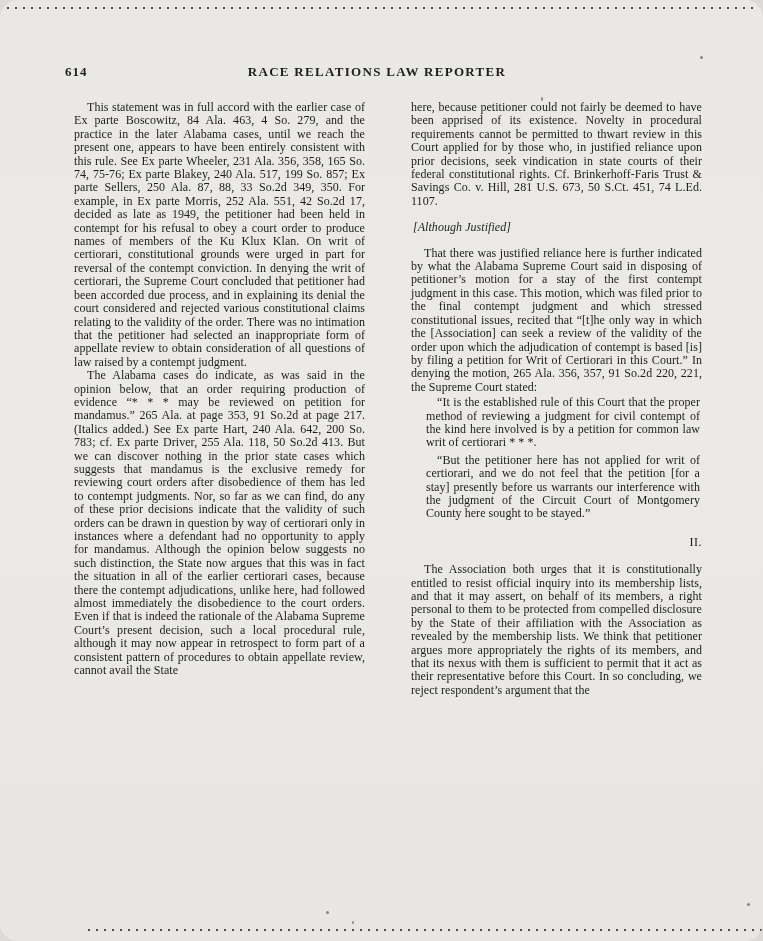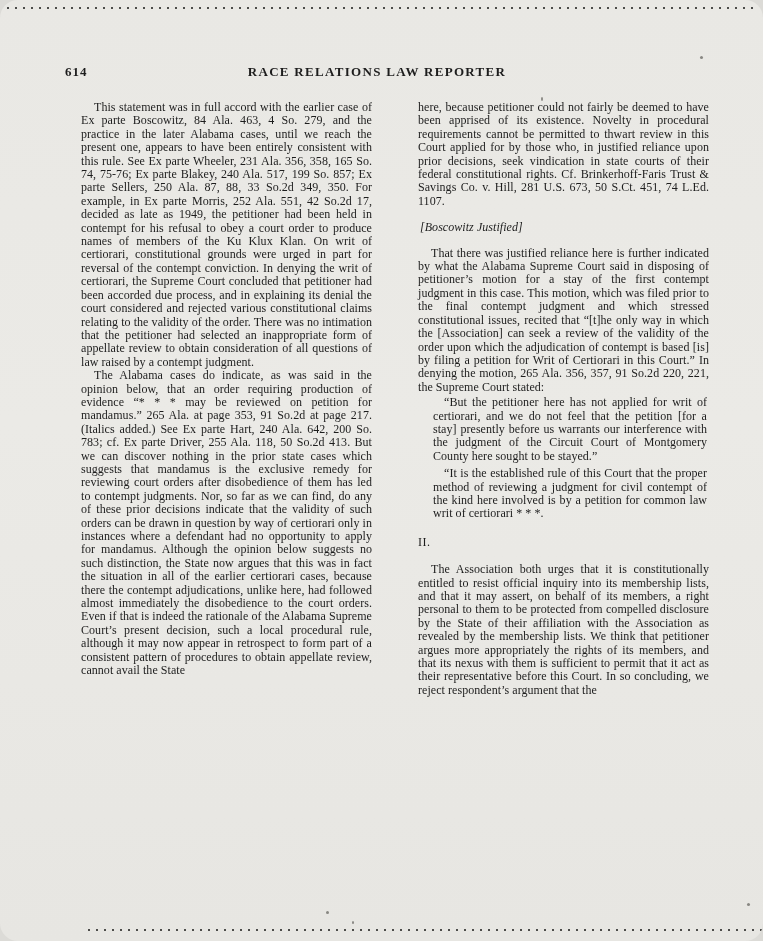--- a/index.html
+++ b/index.html
@@ -44,21 +44,21 @@
     display: block;
     text-align: center;
     font-size: 13px;
     font-weight: bold;
     letter-spacing: 1.3px;
   }
 
   .columns {
     position: absolute;
     top: 101px;
-    left: 81px;
+    left: 74px;
     width: 628px;
     display: flex;
     gap: 46px;
   }
   .column {
     width: 299px;
     font-size: 12px;
     line-height: 13.4px;
     text-align: justify;
     letter-spacing: 0.05px;
@@ -70,21 +70,21 @@
     text-align: left;
     margin: 13px 0 12px 2px;
     font-size: 12px;
   }
   .block-quote {
     margin: 2px 2px 4px 15px;
     text-indent: 11px;
     text-align: justify;
   }
   .roman-numeral {
-    text-align: left;
+    text-align: right;
     margin: 15px 0 14px 0;
     letter-spacing: 0.5px;
   }
   .speck {
     position: absolute;
     background: #55534f;
     border-radius: 50%;
     opacity: 0.65;
   }
   .speck.s1 { left: 700px; top: 56px;  width: 3px; height: 3px; }
@@ -107,24 +107,24 @@
 
   <main class="columns">
 
     <section class="column">
       <p class="para indent">This statement was in full accord with the earlier case of Ex parte Boscowitz, 84 Ala. 463, 4 So. 279, and the practice in the later Alabama cases, until we reach the present one, appears to have been entirely consistent with this rule. See Ex parte Wheeler, 231 Ala. 356, 358, 165 So. 74, 75-76; Ex parte Blakey, 240 Ala. 517, 199 So. 857; Ex parte Sellers, 250 Ala. 87, 88, 33 So.2d 349, 350. For example, in Ex parte Morris, 252 Ala. 551, 42 So.2d 17, decided as late as 1949, the petitioner had been held in contempt for his refusal to obey a court order to produce names of members of the Ku Klux Klan. On writ of certiorari, constitutional grounds were urged in part for reversal of the contempt conviction. In denying the writ of certiorari, the Supreme Court concluded that petitioner had been accorded due process, and in explaining its denial the court considered and rejected various constitutional claims relating to the validity of the order. There was no intimation that the petitioner had selected an inappropriate form of appellate review to obtain consideration of all questions of law raised by a contempt judgment.</p>
       <p class="para indent">The Alabama cases do indicate, as was said in the opinion below, that an order requiring production of evidence “* * * may be reviewed on petition for mandamus.” 265 Ala. at page 353, 91 So.2d at page 217. (Italics added.) See Ex parte Hart, 240 Ala. 642, 200 So. 783; cf. Ex parte Driver, 255 Ala. 118, 50 So.2d 413. But we can discover nothing in the prior state cases which suggests that mandamus is the exclusive remedy for reviewing court orders after disobedience of them has led to contempt judgments. Nor, so far as we can find, do any of these prior decisions indicate that the validity of such orders can be drawn in question by way of certiorari only in instances where a defendant had no opportunity to apply for mandamus. Although the opinion below suggests no such distinction, the State now argues that this was in fact the situation in all of the earlier certiorari cases, because there the contempt adjudications, unlike here, had followed almost immediately the disobedience to the court orders. Even if that is indeed the rationale of the Alabama Supreme Court’s present decision, such a local procedural rule, although it may now appear in retrospect to form part of a consistent pattern of procedures to obtain appellate review, cannot avail the State</p>
     </section>
 
     <section class="column">
       <p class="para">here, because petitioner could not fairly be deemed to have been apprised of its existence. Novelty in procedural requirements cannot be permitted to thwart review in this Court applied for by those who, in justified reliance upon prior decisions, seek vindication in state courts of their federal constitutional rights. Cf. Brinkerhoff-Faris Trust &amp; Savings Co. v. Hill, 281 U.S. 673, 50 S.Ct. 451, 74 L.Ed. 1107.</p>
-      <p class="bracket-heading">[Boscowitz Justified]</p>
+      <p class="bracket-heading">[Although Justified]</p>
       <p class="para indent">That there was justified reliance here is further indicated by what the Alabama Supreme Court said in disposing of petitioner’s motion for a stay of the first contempt judgment in this case. This motion, which was filed prior to the final contempt judgment and which stressed constitutional issues, recited that “[t]he only way in which the [Association] can seek a review of the validity of the order upon which the adjudication of contempt is based [is] by filing a petition for Writ of Certiorari in this Court.” In denying the motion, 265 Ala. 356, 357, 91 So.2d 220, 221, the Supreme Court stated:</p>
+      <blockquote class="block-quote">“It is the established rule of this Court that the proper method of reviewing a judgment for civil contempt of the kind here involved is by a petition for common law writ of certiorari * * *.</blockquote>
       <blockquote class="block-quote">“But the petitioner here has not applied for writ of certiorari, and we do not feel that the petition [for a stay] presently before us warrants our interference with the judgment of the Circuit Court of Montgomery County here sought to be stayed.”</blockquote>
-      <blockquote class="block-quote">“It is the established rule of this Court that the proper method of reviewing a judgment for civil contempt of the kind here involved is by a petition for common law writ of certiorari * * *.</blockquote>
       <p class="roman-numeral">II.</p>
       <p class="para indent">The Association both urges that it is constitutionally entitled to resist official inquiry into its membership lists, and that it may assert, on behalf of its members, a right personal to them to be protected from compelled disclosure by the State of their affiliation with the Association as revealed by the membership lists. We think that petitioner argues more appropriately the rights of its members, and that its nexus with them is sufficient to permit that it act as their representative before this Court. In so concluding, we reject respondent’s argument that the</p>
     </section>
 
   </main>
 
   <span class="speck s1"></span>
   <span class="speck s2"></span>
   <span class="speck s3"></span>
   <span class="speck s4"></span>

